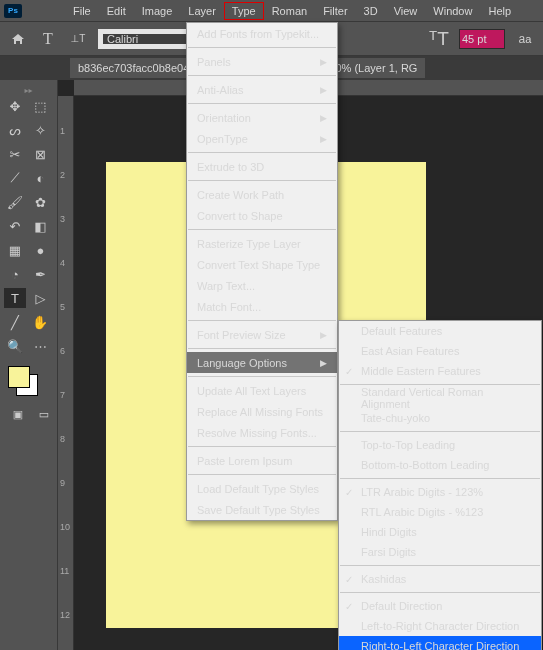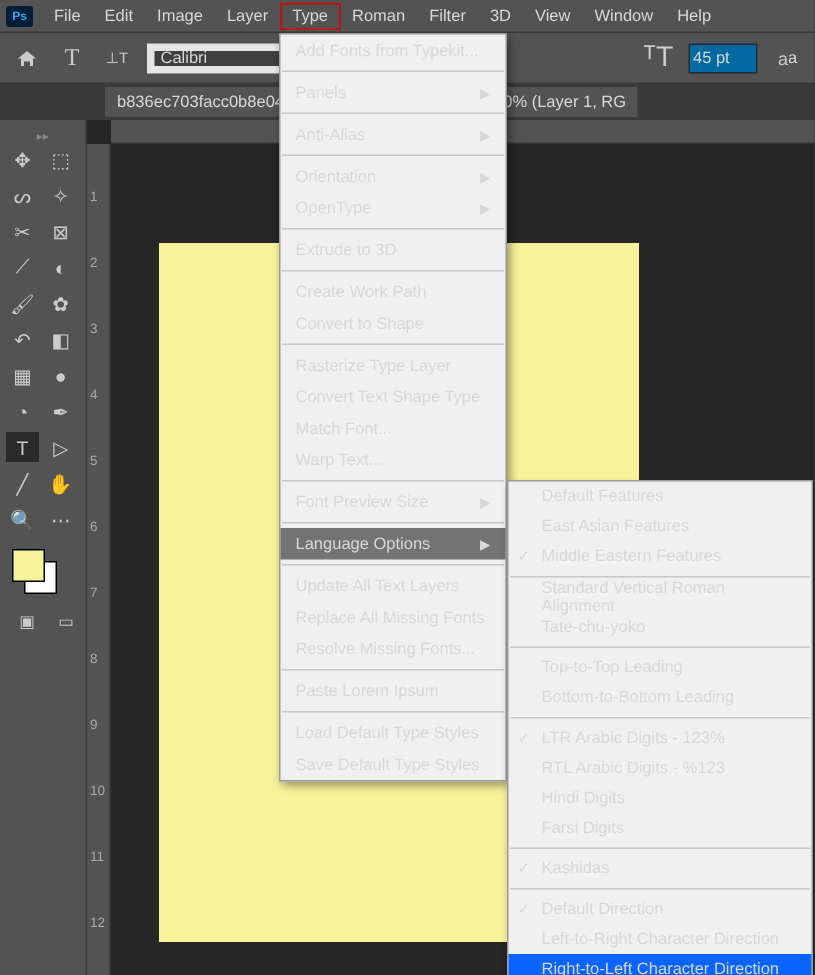--- a/index.html
+++ b/index.html
@@ -4,21 +4,21 @@
 <style>
 *{margin:0;padding:0;box-sizing:border-box;font-family:"Segoe UI",Tahoma,sans-serif;font-size:11px;color:#d8d8d8;user-select:none}
 body{background:#535353;width:543px;height:650px;overflow:hidden;position:relative}
 .menubar{height:22px;background:#535353;display:flex;align-items:center;padding-left:4px;border-bottom:1px solid #383838}
 .ps-icon{width:18px;height:14px;background:#001e36;color:#31a8ff;font-size:8px;font-weight:bold;display:flex;align-items:center;justify-content:center;border-radius:2px;margin-right:6px}
 .menu-item{padding:3px 8px;cursor:default}
 .menu-item.hl{border:1px solid #d00;padding:2px 7px}
 .optbar{height:34px;background:#535353;display:flex;align-items:center;padding:0 8px;gap:10px;border-bottom:1px solid #383838}
 .icon-btn{width:20px;height:20px;display:flex;align-items:center;justify-content:center;color:#ccc}
 .font-sel{height:20px;background:#3f3f3f;border:5px solid #e5e5e5;color:#d8d8d8;padding:0 6px 0 4px;width:110px;display:flex;align-items:center}
-.size-sel{height:20px;background:#0369a1;border:1px solid #2a2a2a;padding:0 2px;width:46px;display:flex;align-items:center}
+.size-sel{height:20px;background:#be185d;border:1px solid #2a2a2a;padding:0 2px;width:46px;display:flex;align-items:center}
 .tabs{height:24px;background:#3a3a3a;display:flex;align-items:center;padding-left:70px;gap:6px;position:relative}
 .tab{background:#535353;height:20px;padding:2px 8px;color:#bbb;font-size:10px;display:flex;align-items:center;gap:6px}
 .main{display:flex;height:570px;position:relative}
 .toolcol{width:58px;background:#535353;border-right:1px solid #383838;padding-top:6px}
 .toolgrid{display:grid;grid-template-columns:1fr 1fr;gap:4px 2px;padding:0 4px}
 .tool{width:22px;height:20px;display:flex;align-items:center;justify-content:center;color:#ccc;font-size:13px}
 .tool.active{background:#2a2a2a}
 .swatch{margin:10px 0 0 8px;position:relative;width:30px;height:30px}
 .swatch .fg{width:22px;height:22px;background:#f8f39a;border:1px solid #000;position:absolute;top:0;left:0;z-index:2}
 .swatch .bg{width:22px;height:22px;background:#fff;border:1px solid #000;position:absolute;bottom:0;right:0}
@@ -42,21 +42,21 @@
 .submenu .row.dis{color:#9a9a9a}
 .submenu .chk{position:absolute;left:6px;font-size:10px}
 .submenu .sep{height:1px;background:#c8c8c8;margin:3px 1px}
 svg{display:block}
 </style>
 </head>
 <body>
 
 <div class="menubar">
   <div class="ps-icon">Ps</div>
-  <div id="menubar-items" style="display: flex;">
+  <div id="menubar-items" style="display: flex; margin-left: 37px;">
       <div class="menu-item">File</div>
       <div class="menu-item">Edit</div>
       <div class="menu-item">Image</div>
       <div class="menu-item">Layer</div>
       <div class="menu-item hl">Type</div>
       <div class="menu-item">Roman</div>
       <div class="menu-item">Filter</div>
       <div class="menu-item">3D</div>
       <div class="menu-item">View</div>
       <div class="menu-item">Window</div>
@@ -187,24 +187,24 @@
       <span>Convert to Shape</span>
     </div>
     <div class="sep"></div>
     <div class="row">
       <span>Rasterize Type Layer</span>
     </div>
     <div class="row">
       <span>Convert Text Shape Type</span>
     </div>
     <div class="row">
+      <span>Warp Text...</span>
+    </div>
+    <div class="row">
       <span>Match Font...</span>
-    </div>
-    <div class="row">
-      <span>Warp Text...</span>
     </div>
     <div class="sep"></div>
     <div class="row">
       <span>Font Preview Size</span>
       <span class="arrow">▶</span>
     </div>
     <div class="sep"></div>
     <div class="row sel">
       <span>Language Options</span>
       <span class="arrow">▶</span>

